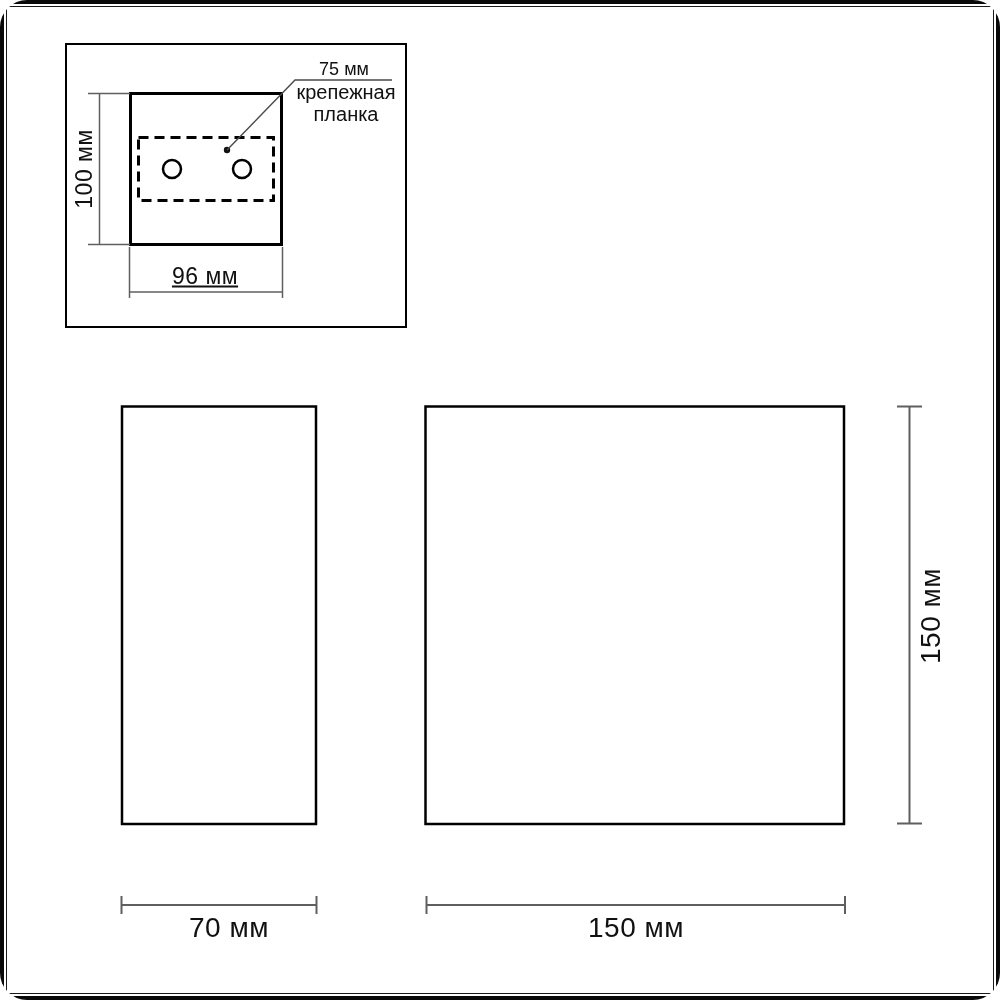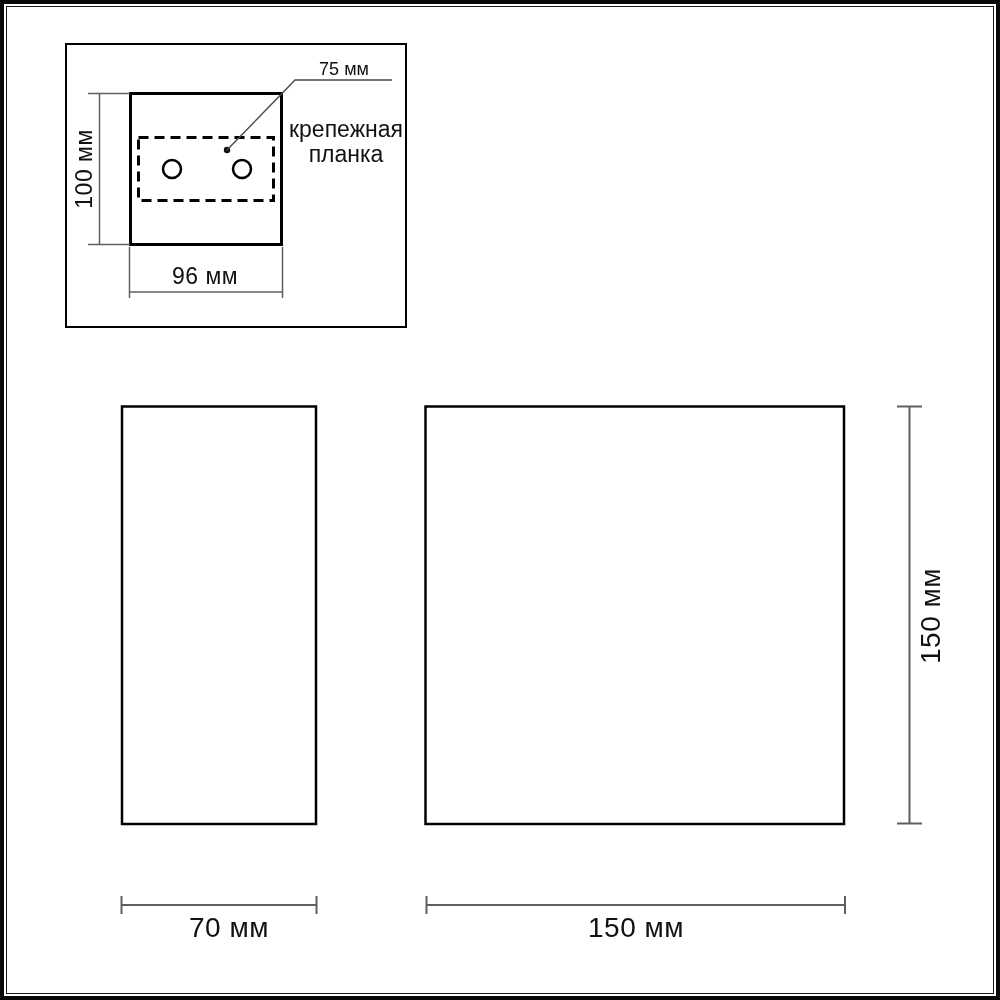--- a/index.html
+++ b/index.html
@@ -7,20 +7,21 @@
     padding: 0;
     background: #ffffff;
     font-family: "Liberation Sans", "DejaVu Sans", sans-serif;
   }
   .page {
     position: relative;
     width: 1000px;
     height: 1000px;
     background: #ffffff;
     overflow: hidden;
+    border-radius: 27px;
   }
   .frame-outer {
     position: absolute;
     inset: 0;
     border: 4px solid #0a0a0a;
     pointer-events: none;
   }
   .frame-inner {
     position: absolute;
     inset: 6px;
@@ -39,21 +40,21 @@
     white-space: nowrap;
     transform: translate(-50%, -50%);
     text-align: center;
   }
   .label.rot {
     transform: translate(-50%, -50%) rotate(-90deg);
   }
   .dim-label-small { font-size: 23px; letter-spacing: 0.5px; }
   .dim-label-big   { font-size: 28px; letter-spacing: 0.5px; }
   .callout-dim     { font-size: 18px; }
-  .callout-name    { font-size: 23px; line-height: 1.08; margin-top: 38px; }
+  .callout-name    { font-size: 20px; line-height: 1.08; }
 </style>
 </head>
 <body>
 
 <div class="page">
 
   <svg class="drawing-svg" viewBox="0 0 1000 1000" xmlns="http://www.w3.org/2000/svg">
 
     <rect x="66" y="44" width="340" height="283" fill="#ffffff" stroke="#000000" stroke-width="2"></rect>
 
@@ -94,21 +95,21 @@
 
   <div class="label callout-dim" style="left:344px; top:69px;">75 мм</div>
 
   <div class="label callout-name" style="left:346px; top:104px;">
     <div>крепежная</div>
     <div>планка</div>
   </div>
 
   <div class="label rot dim-label-small" style="left:84px; top:169px;">100 мм</div>
 
-  <div class="label dim-label-small" style="left:205px; top:276px;">96 мм</div>
+  <div class="label dim-label-small" style="left:205px; top:276px;text-decoration:underline;">96 мм</div>
 
   <div class="label dim-label-big" style="left:229px; top:928px;">70 мм</div>
 
   <div class="label dim-label-big" style="left:636px; top:928px;">150 мм</div>
 
   <div class="label rot dim-label-big" style="left:931px; top:616px;">150 мм</div>
 
   <div class="frame-inner"></div>
   <div class="frame-outer"></div>
 </div>

